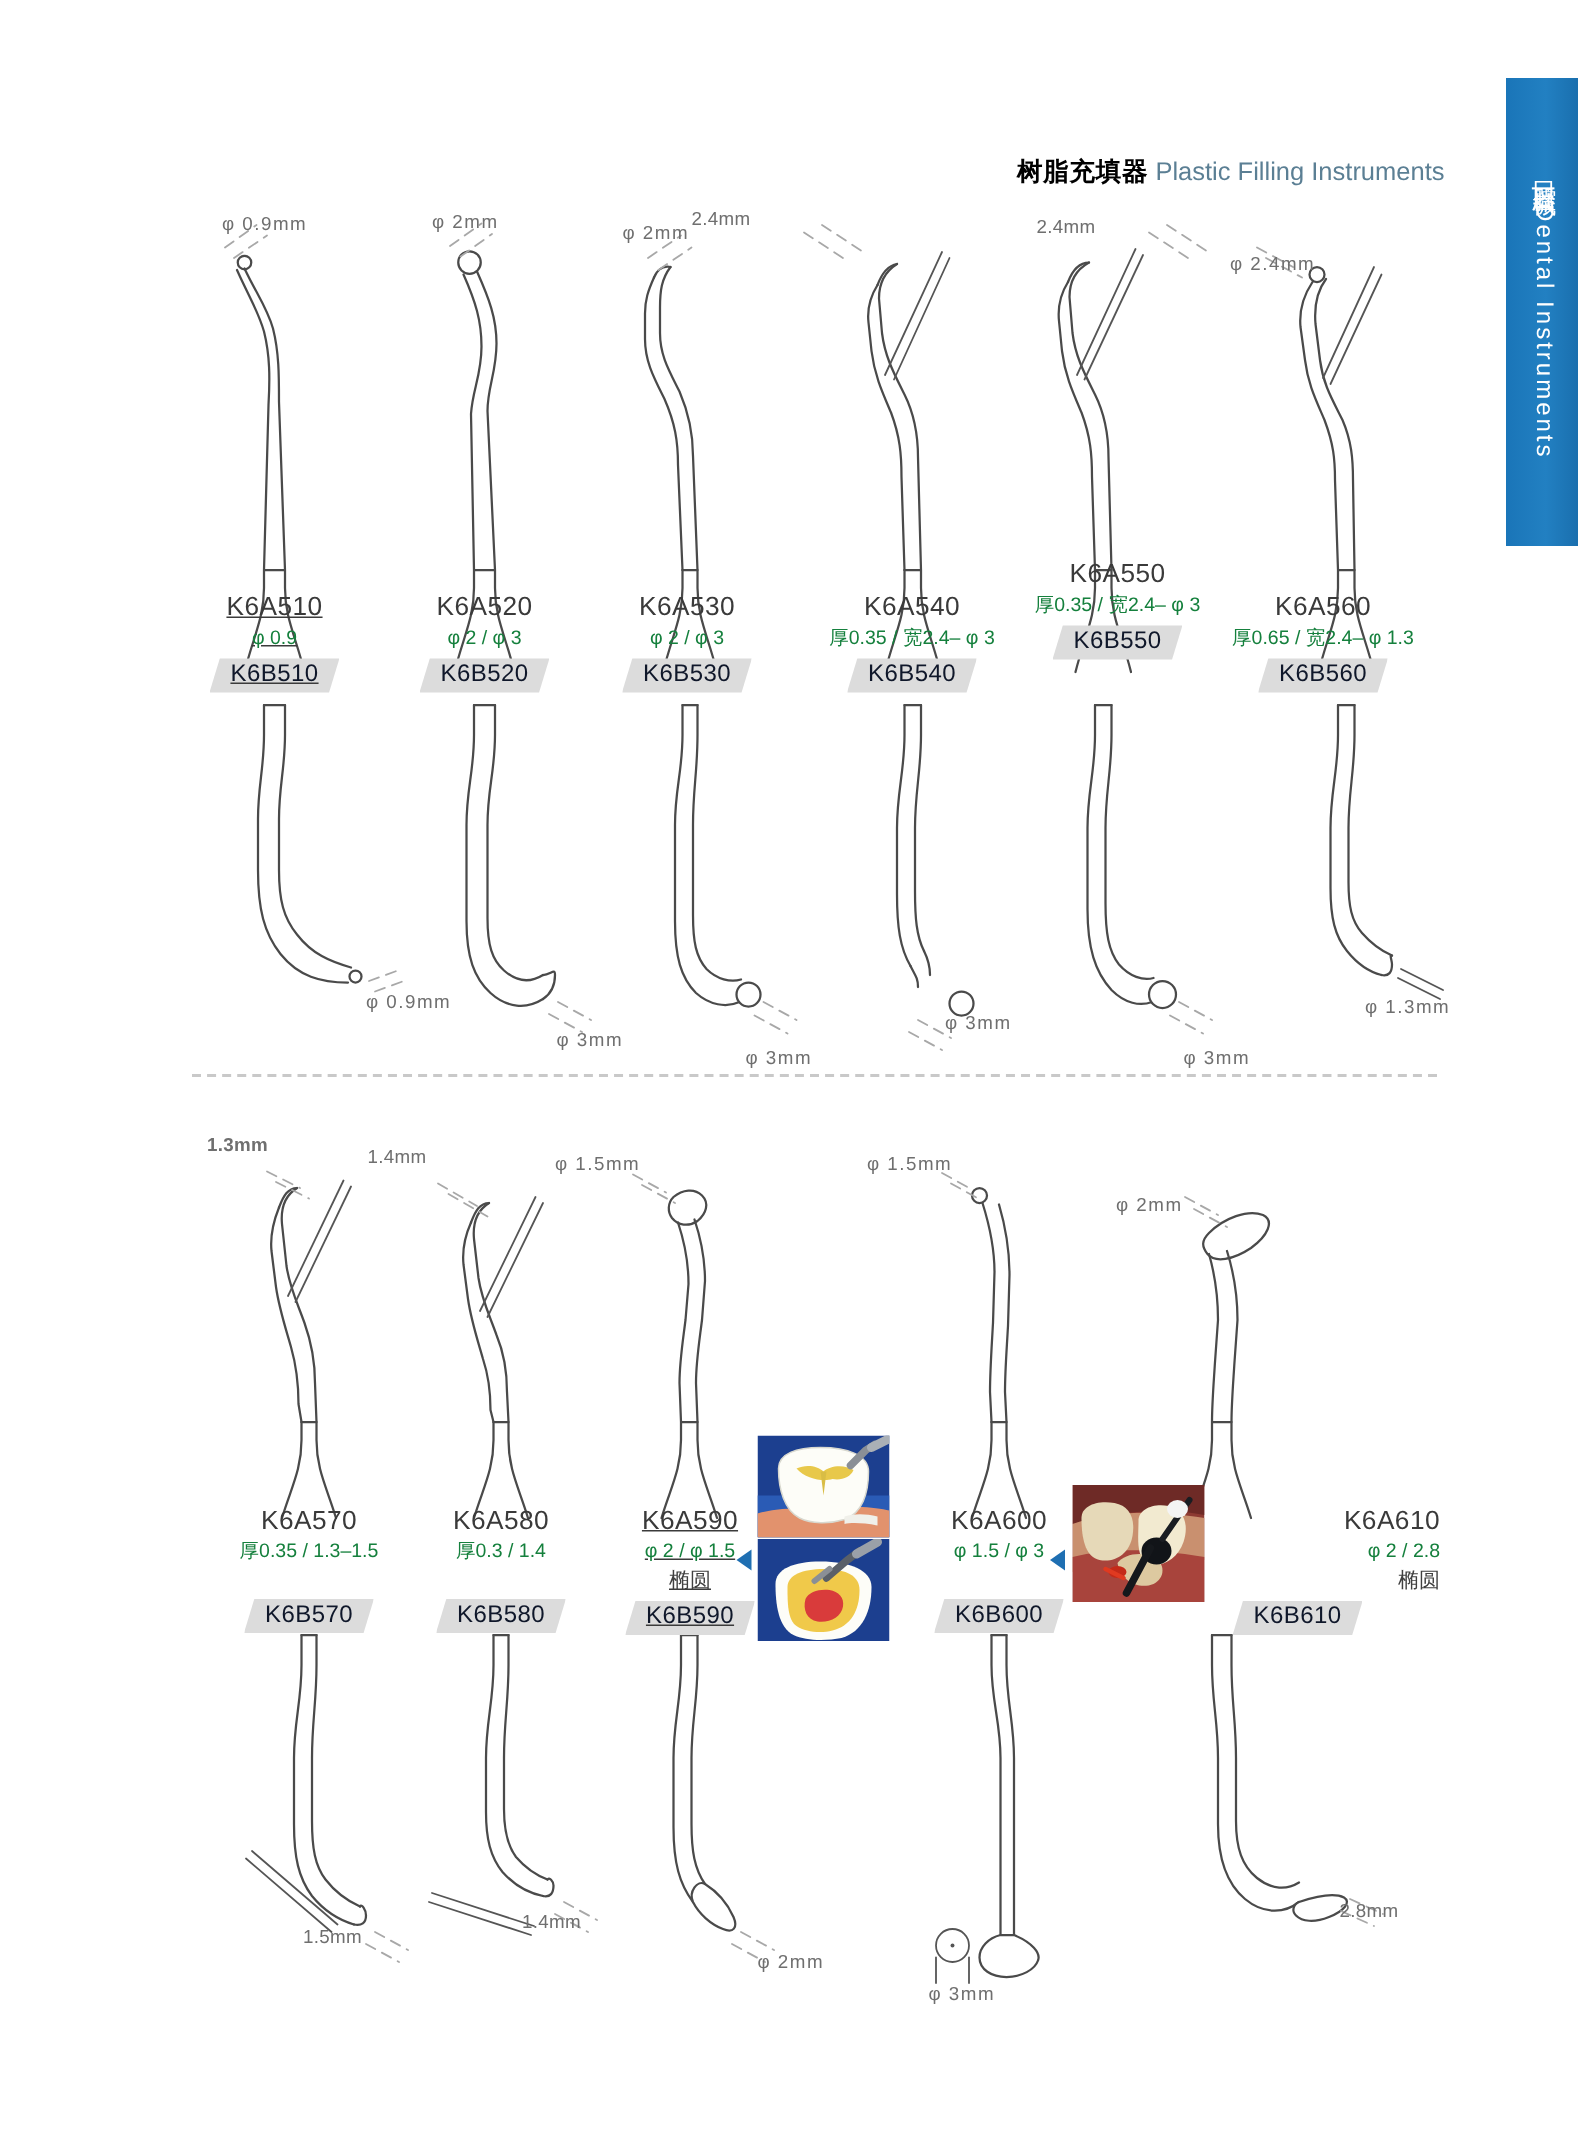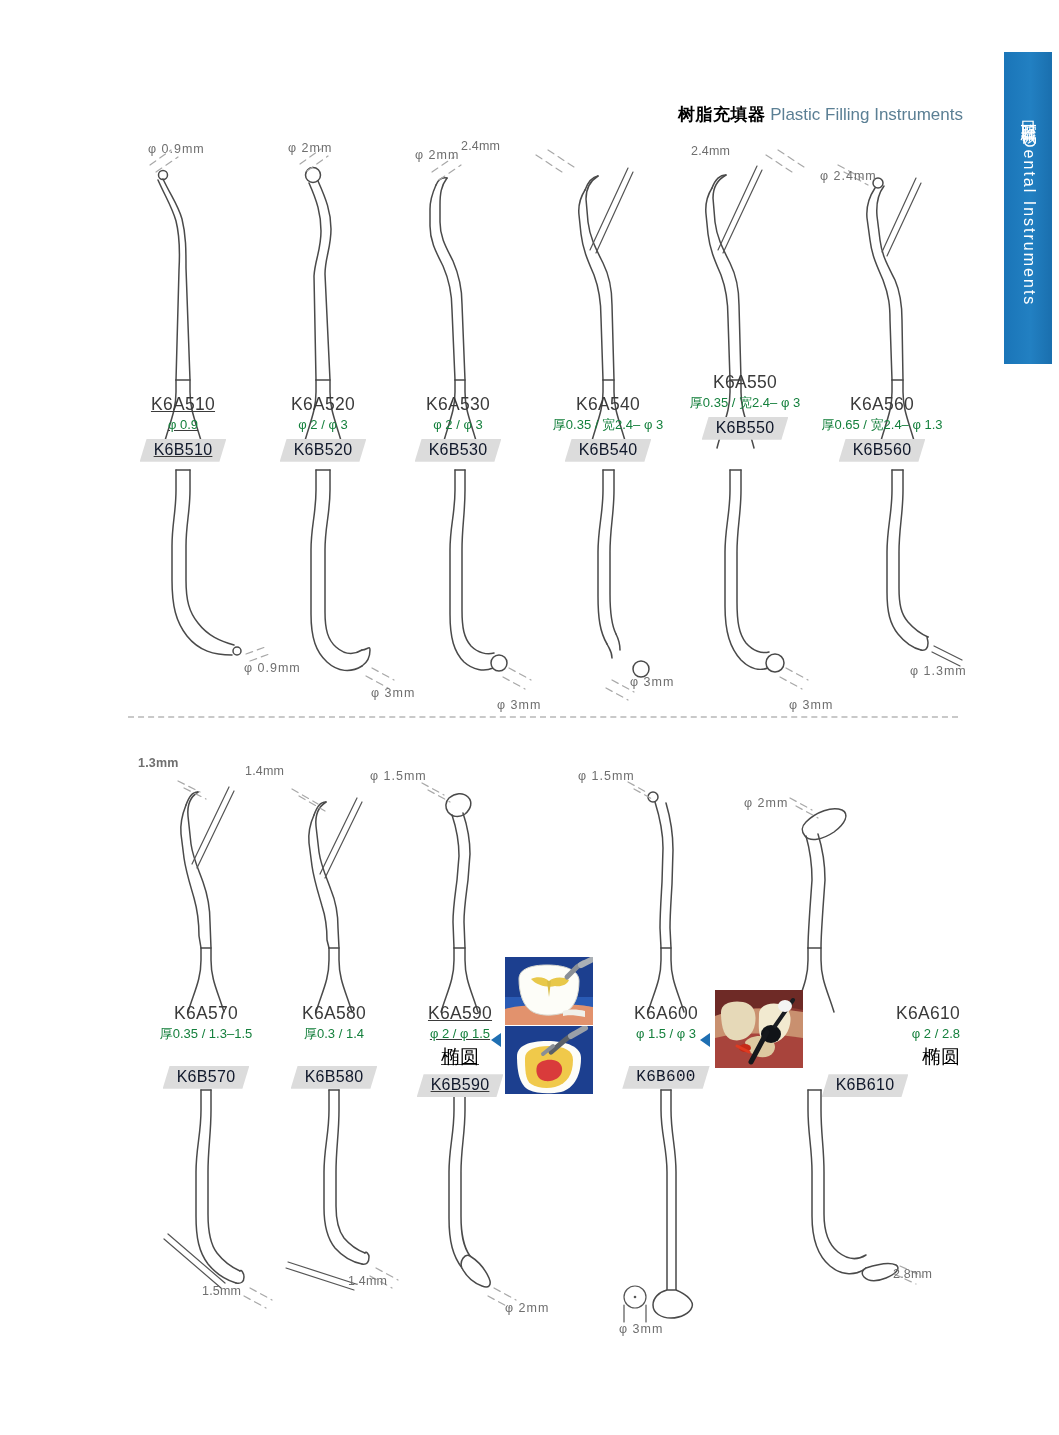--- a/index.html
+++ b/index.html
@@ -61,21 +61,21 @@
     position: absolute;
     text-align: center;
     width: 190px;
   }
   .code-a {
     font-size: 17.5px; color: #3a3a3a; letter-spacing: .3px; line-height: 1.25;
   }
   .spec {
     font-size: 13px; color: #15803d; line-height: 1.45; white-space: nowrap;
   }
-  .shape-note { font-size: 19px; color: #000000; line-height: 1.4; }
+  .shape-note { font-size: 14px; color: #404040; line-height: 1.4; }
   .code-b-wrap { margin-top: 4px; display:flex; justify-content:center; }
   .code-b {
     display:inline-block;
     font-size: 16px; color: #0f172a;
     background: #dcdcdc;
     padding: 2px 14px 3px 14px;
     clip-path: polygon(7px 0, 100% 0, calc(100% - 7px) 100%, 0 100%);
     letter-spacing: .3px;
   }
 
@@ -436,21 +436,21 @@
   <div class="code-a">K6A590</div>
   <div class="spec">φ 2 / φ 1.5</div>
   <div class="shape-note">椭圆</div>
   <div class="code-b-wrap">
       <span class="code-b">K6B590</span>
     </div>
 </div>
 <div class="label-block" style="left:571px; top:1003px;">
   <div class="code-a">K6A600</div>
   <div class="spec">φ 1.5 / φ 3</div>
-  <div class="code-b-wrap" style="margin-top:22px;font-family:Liberation Mono, monospace;">
+  <div class="code-b-wrap" style="margin-top:22px;">
       <span class="code-b">K6B600</span>
     </div>
 </div>
 <div class="label-block" style="left:770px; top:1003px;text-align:right;">
   <div class="code-a">K6A610</div>
   <div class="spec">φ 2 / 2.8</div>
   <div class="shape-note">椭圆</div>
   <div class="code-b-wrap">
       <span class="code-b">K6B610</span>
     </div>

